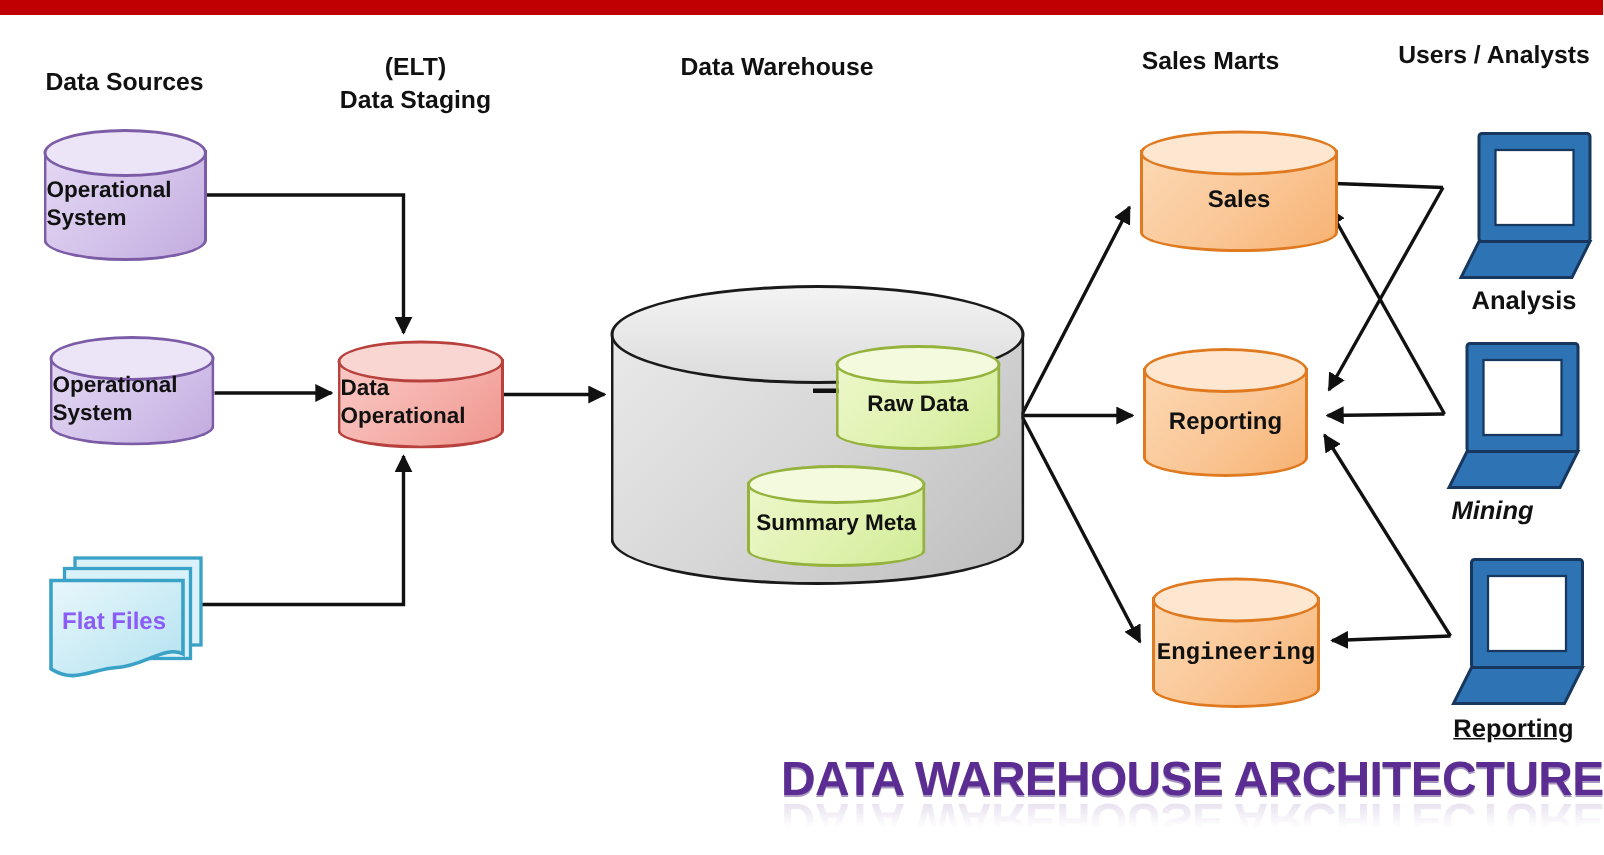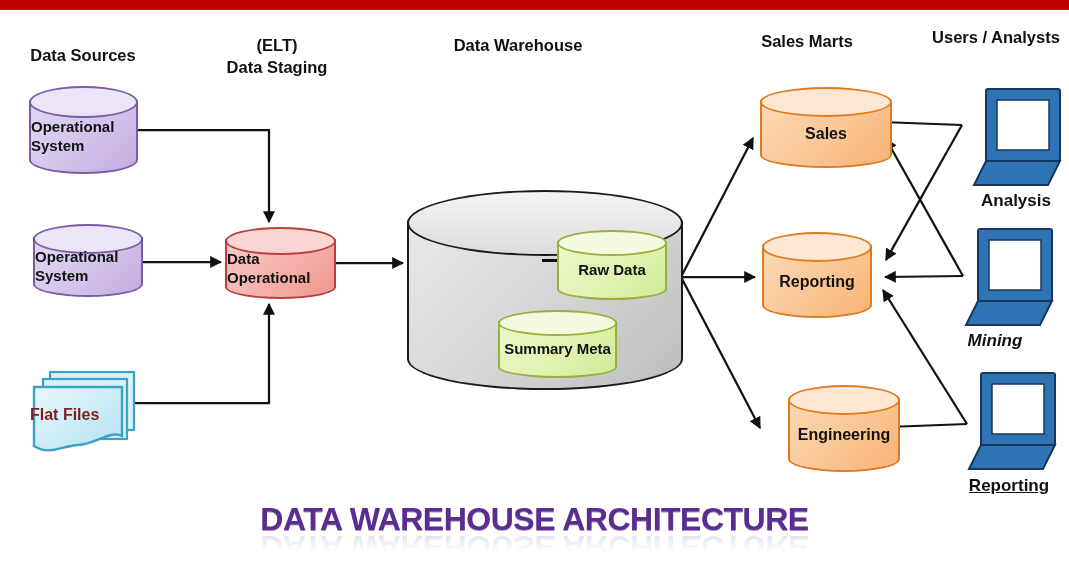--- a/index.html
+++ b/index.html
@@ -21,21 +21,21 @@
   .pink{--bc:#b8413e;--fill:linear-gradient(135deg,#fac9c5 0%,#f5afa9 55%,#ef968e 100%);--topfill:#fad6d2;}
   .gray{--bc:#1a1a1a;--fill:linear-gradient(135deg,#e9e9e9 0%,#d6d6d6 50%,#bdbdbd 100%);--topfill:linear-gradient(180deg,#f3f3f3,#dcdcdc);}
   .green{--bc:#94b23c;--fill:linear-gradient(135deg,#ecf7ca 0%,#e0f2b0 55%,#cfeb97 100%);--topfill:#f3fadd;}
   .orange{--bc:#e07a20;--fill:linear-gradient(135deg,#fcd9b4 0%,#fac695 55%,#f7b272 100%);--topfill:#fde7d0;}
   .mart .cyl-label{font-size:16px;}
   .wh-connector{position:absolute;background:#111;z-index:1;}
   #connectors{position:absolute;left:0;top:0;z-index:1;}
   .node{z-index:2;}
   .icon-wrap{position:absolute;z-index:2;}
   .dev-label{position:absolute;width:120px;text-align:center;font-weight:bold;font-size:17px;color:#111;z-index:2;}
-  .title-wrap{position:absolute;left:0;top:501px;width:1069px;text-align:center;z-index:2;}
+  .title-wrap{position:absolute;left:0;top:501px;width:1069px;text-align:right;z-index:2;}
   .big-title{font-weight:bold;font-size:32px;letter-spacing:-0.5px;color:#5b2c91;
        text-shadow:0 1px 0 rgba(60,25,110,0.45);}
   .big-title-reflect{font-weight:bold;font-size:32px;letter-spacing:-0.5px;color:#5b2c91;
        transform:scaleY(-1);opacity:0.22;margin-top:-10px;
        -webkit-mask-image:linear-gradient(to bottom,rgba(0,0,0,0) 35%,rgba(0,0,0,0.9) 100%);
        mask-image:linear-gradient(to bottom,rgba(0,0,0,0) 35%,rgba(0,0,0,0.9) 100%);}
 </style>
 </head>
 <body>
 
@@ -91,21 +91,21 @@
       <defs>
         <linearGradient id="ffg" x1="0" y1="0" x2="1" y2="1">
           <stop offset="0" stop-color="#e8f7fb"></stop>
             <stop offset="1" stop-color="#b3e2f0"></stop>
         </linearGradient>
       </defs>
       <rect x="20" y="2" width="84" height="58" fill="#d9f1f8" stroke="#3aa2c6" stroke-width="2.2"></rect>
       <rect x="13" y="9" width="84" height="60" fill="#d9f1f8" stroke="#3aa2c6" stroke-width="2.2"></rect>
       <path d="M4,17 L92,17 L92,66 C80,60 66,74 48,75 C31,76 20,86 4,76 Z" fill="url(#ffg)" stroke="#3aa2c6" stroke-width="2.4"></path>
     </svg>
-    <div style="position:absolute;left:0;top:36px;width:92px;text-align:left;font-weight:bold;font-size:16px;color:#7f1d1d;">Flat Files</div>
+    <div style="position:absolute;left:0;top:36px;width:92px;text-align:center;font-weight:bold;font-size:16px;color:#8b5cf6;">Flat Files</div>
   </div>
 
   <div class="cyl pink node" style="left:225px;top:227px;width:111px;height:72px;--r:12px;">
     <div class="cyl-body"></div>
     <div class="cyl-top"></div>
     <div class="cyl-label">Data Operational</div>
   </div>
 
   <div class="cyl gray node" style="left:407px;top:190px;width:276px;height:200px;--r:31px;">
     <div class="cyl-body"></div>
@@ -126,21 +126,21 @@
   <div class="cyl orange mart node" style="left:760px;top:87px;width:132px;height:81px;--r:13px;">
     <div class="cyl-body"></div>
     <div class="cyl-top"></div>
     <div class="cyl-label">Sales</div>
   </div>
   <div class="cyl orange mart node" style="left:762px;top:232px;width:110px;height:86px;--r:13px;">
     <div class="cyl-body"></div>
     <div class="cyl-top"></div>
     <div class="cyl-label">Reporting</div>
   </div>
-  <div class="cyl orange mart node" style="left:788px;top:385px;width:112px;height:87px;--r:13px;">
+  <div class="cyl orange mart node" style="left:768px;top:385px;width:112px;height:87px;font-family:Liberation Mono, monospace;--r:13px;">
     <div class="cyl-body"></div>
     <div class="cyl-top"></div>
     <div class="cyl-label">Engineering</div>
   </div>
 
   <div class="icon-wrap" style="left:970px;top:87px;">
     <svg width="92" height="100" viewBox="0 0 92 100">
       <polygon points="16,74 90,74 78,98 4,98" fill="#2e74b5" stroke="#17375e" stroke-width="2"></polygon>
       <rect x="16" y="2" width="74" height="72" rx="2" fill="#2e74b5" stroke="#17375e" stroke-width="2"></rect>
       <rect x="27" y="13" width="52" height="50" fill="#ffffff" stroke="#17375e" stroke-width="1.5"></rect>

